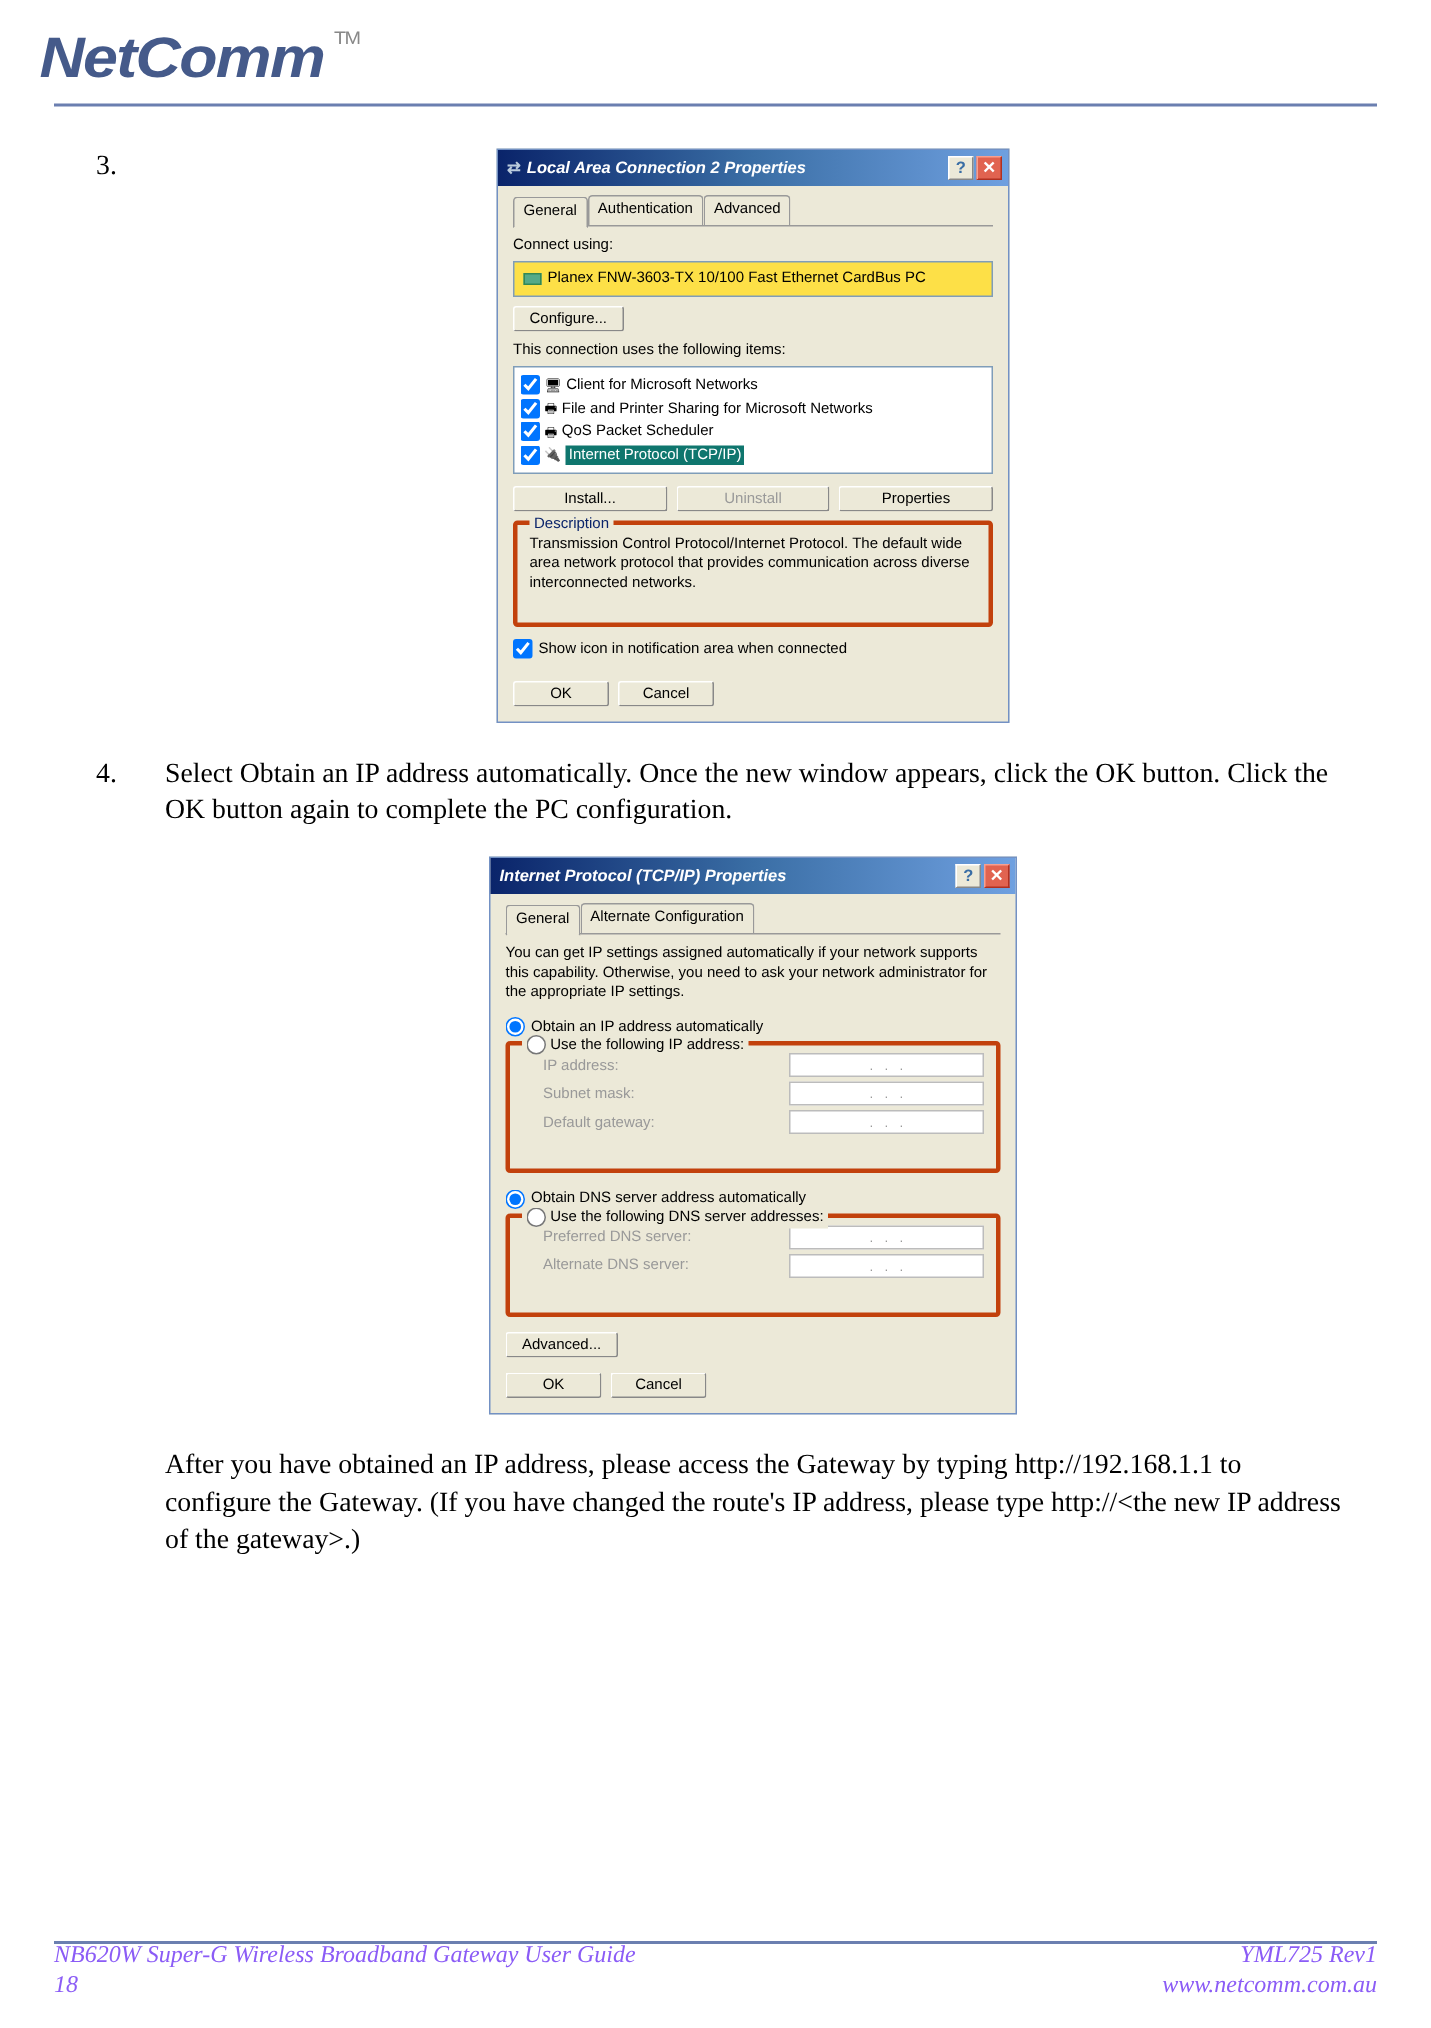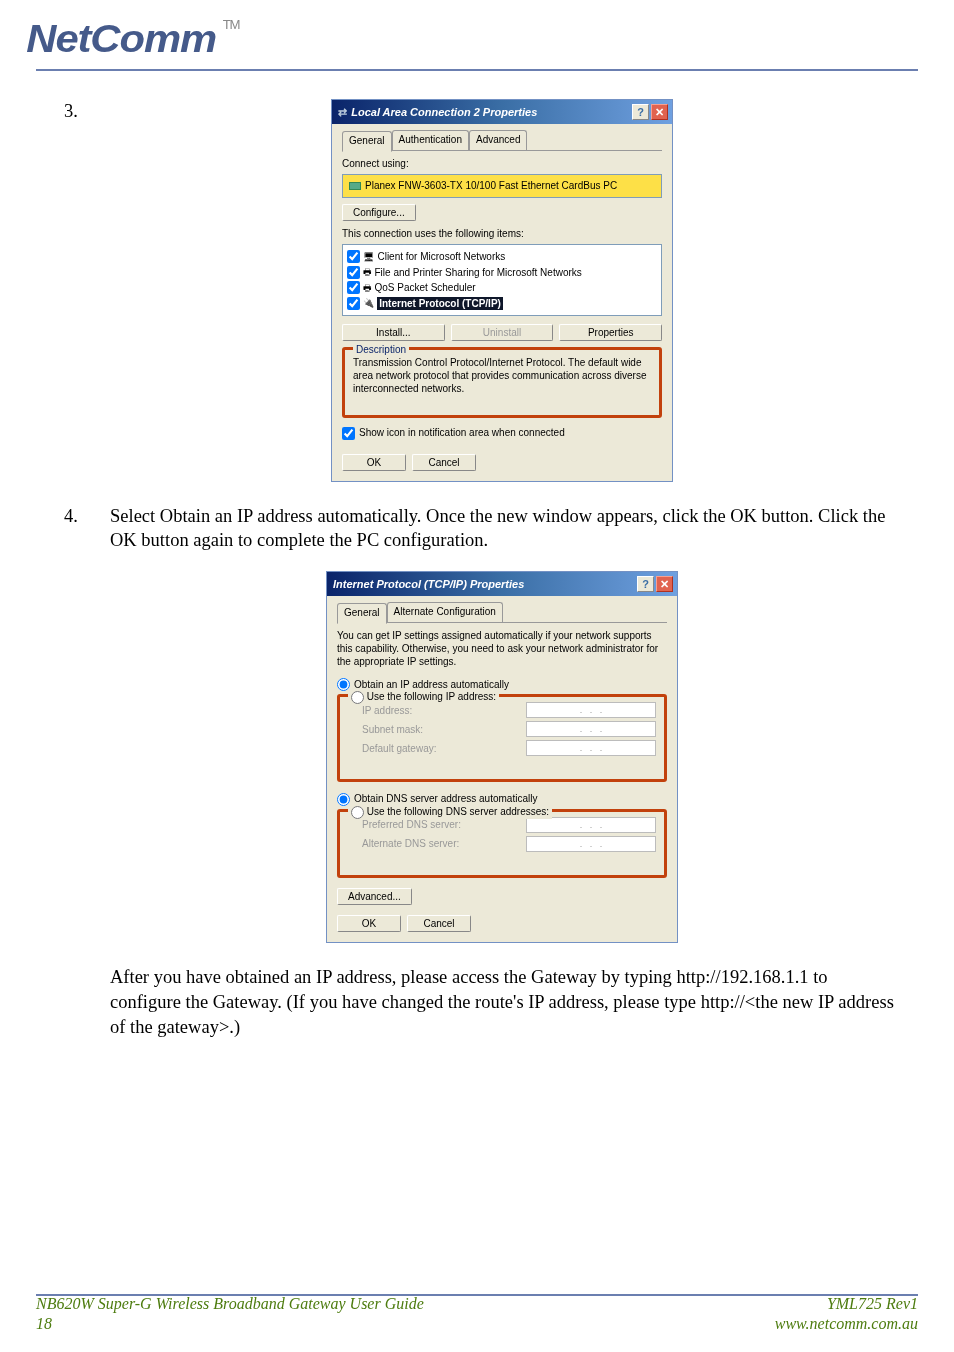--- a/index.html
+++ b/index.html
@@ -150,42 +150,41 @@
   .item-list .itm {
     display: flex;
     align-items: center;
     gap: 3px;
     font-size: 10px;
     padding: 1px 0;
   }
   .item-list .itm input { margin: 0; }
   .itm .ic { font-size: 9px; }
   .itm.sel span.lbl {
-    background: #0f172a;
+    background: #0f766e;
     color: #fff;
     padding: 0 2px;
-    font-weight: bold;
   }
   .fieldset {
     border: 3px solid #c2410c;
     border-radius: 3px;
     padding: 6px 8px 20px 8px;
     margin-top: 6px;
     position: relative;
   }
   .fieldset .legend {
     position: absolute;
     top: -7px; left: 8px;
     background: #ece9d8;
     font-size: 10px;
     padding: 0 3px;
     color: #0a246a;
   }
   .desc-text { font-size: 10px; line-height: 1.3; }
-  .chk-row { font-size: 10px; display: flex; align-items: flex-end; gap: 4px; margin-top: 8px; }
+  .chk-row { font-size: 10px; display: flex; align-items: flex-start; gap: 4px; margin-top: 8px; }
   .radio-row { font-size: 10px; display: flex; align-items: center; gap: 4px; margin: 3px 0; }
   .ip-row {
     display: flex;
     justify-content: space-between;
     align-items: center;
     margin: 3px 0 3px 14px;
     font-size: 10px;
     color: #999;
   }
   .ip-box {
@@ -211,21 +210,21 @@
     width: auto;
   }
   .footer {
     position: absolute;
     left: 36px; right: 36px;
     bottom: 18px;
     display: flex;
     justify-content: space-between;
     font-style: italic;
     font-size: 16px;
-    color: #4d7c0f;
+    color: #8b5cf6;
     font-family: Georgia, serif;
   }
   .footer .fl, .footer .fr { line-height: 1.25; }
   .footer .fr { text-align: right; }
   .nic-ic {
     width: 12px; height: 8px;
     background: #5a8; display: inline-block;
     border: 1px solid #385;
   }
 </style>

